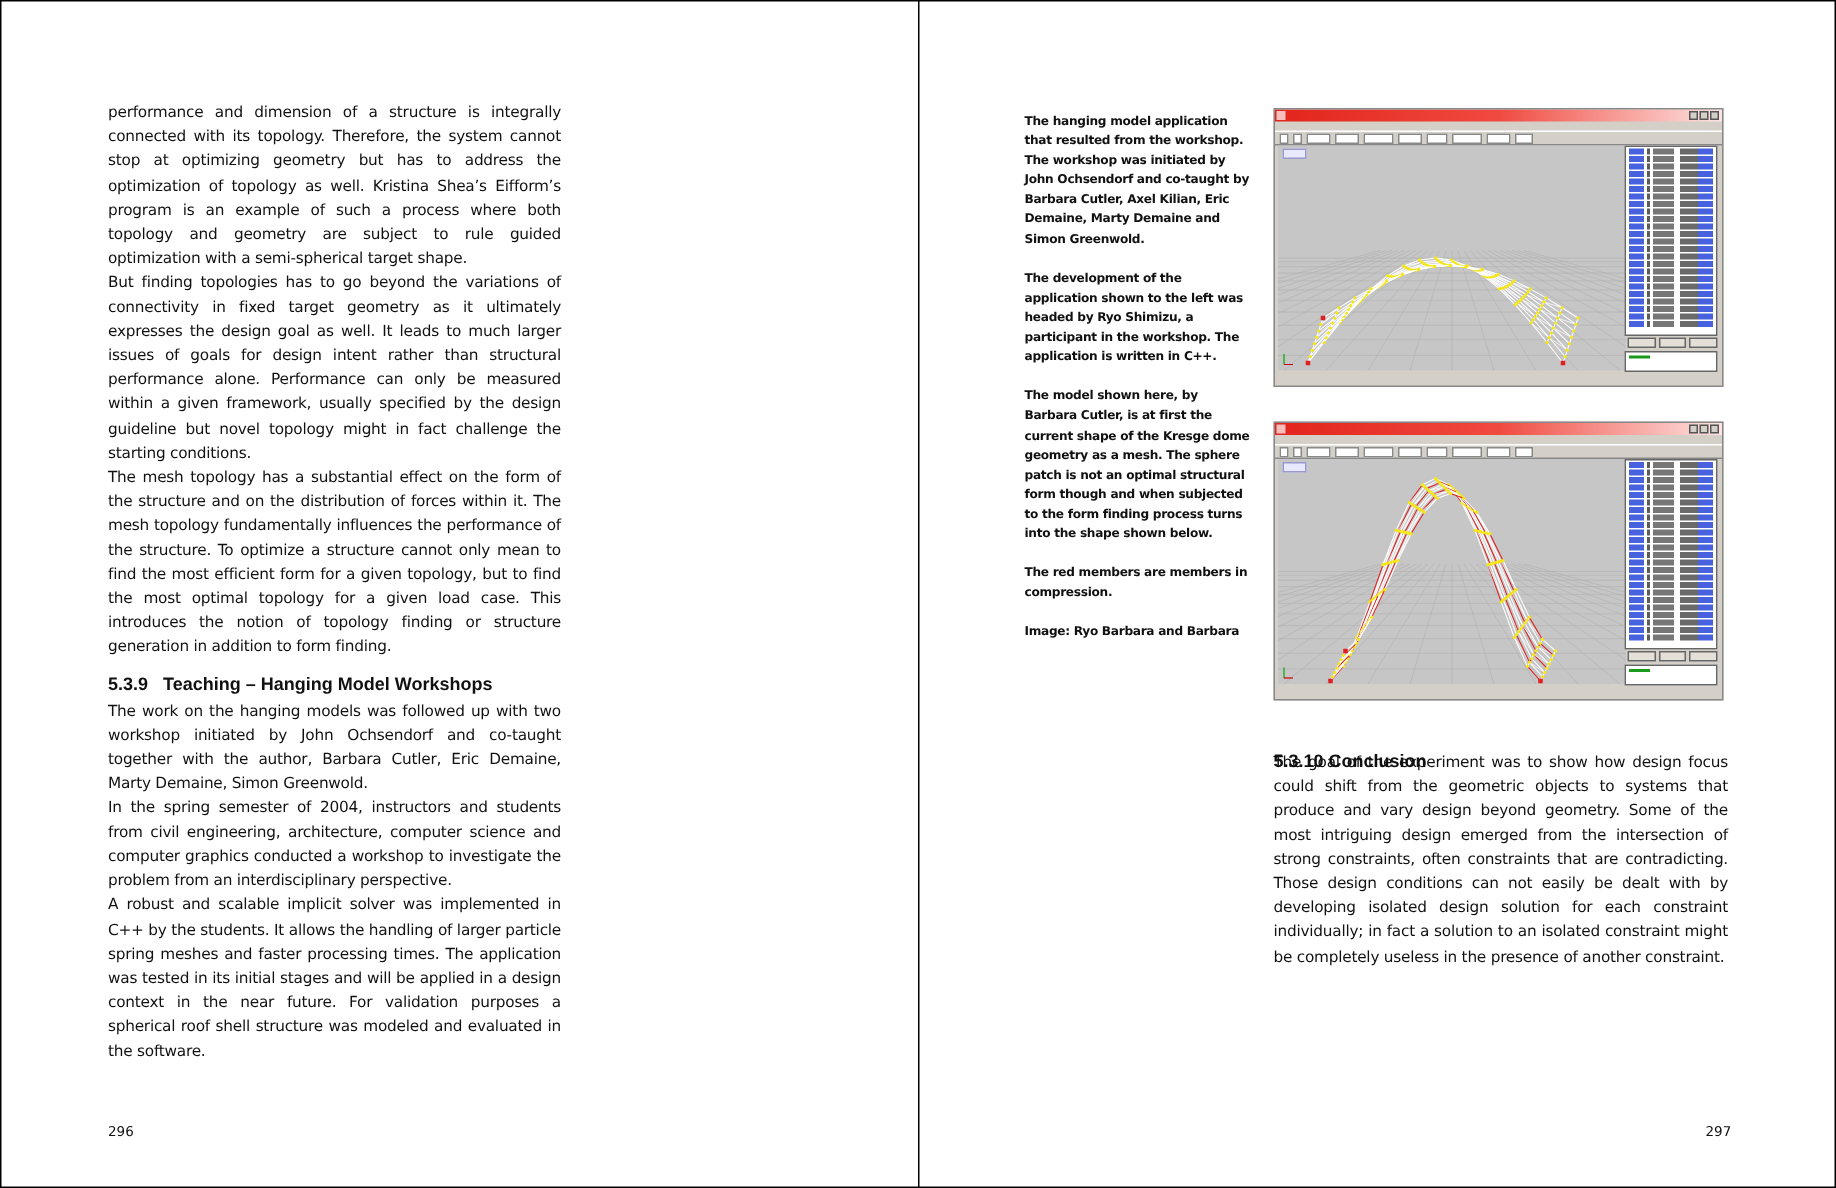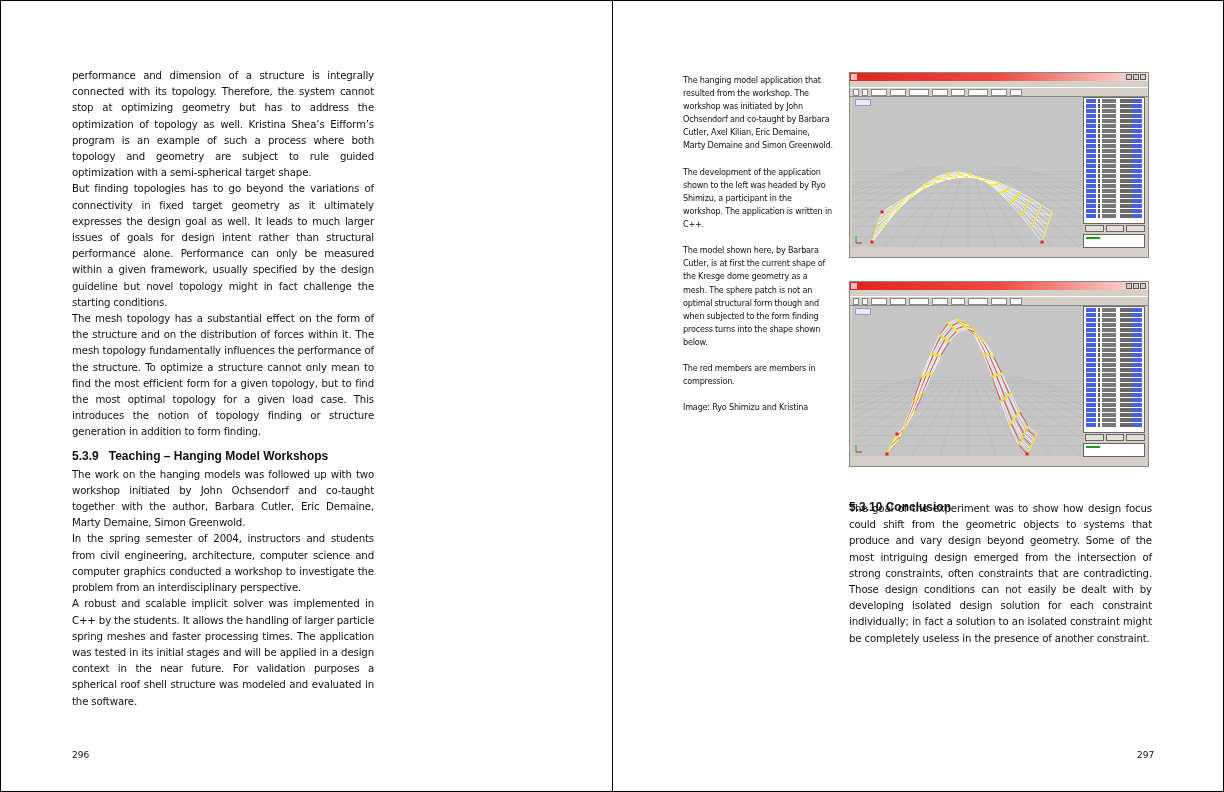--- a/index.html
+++ b/index.html
@@ -7,21 +7,21 @@
          font-family:"DejaVu Sans", "Liberation Sans", sans-serif; color:#111; }
   .frame { position:absolute; left:0; top:0; width:1222px; height:790px; border:1px solid #000; }
   .divider { position:absolute; left:612px; top:0; width:1px; height:792px; background:#000; }
   .body-text { position:absolute; font-size:10.2px; line-height:16.2px; text-align:justify; letter-spacing:-0.15px; }
   .body-text p { margin:0; }
   .left-col { left:72px; top:68px; width:302px; }
   .right-col { left:849px; top:501px; width:303px; }
   .h3 { font-family:"Liberation Sans", sans-serif; font-weight:bold; font-size:12px; margin:7px 0 3px 0; line-height:16px; letter-spacing:0; }
   .h3-right { position:absolute; left:849px; top:500px; font-family:"Liberation Sans", sans-serif; font-weight:bold; font-size:12px; }
   .caption { position:absolute; left:683px; top:74px; width:150px; font-size:8.1px; line-height:13.1px; letter-spacing:-0.2px; }
-  .caption p { margin:0 0 13.1px 0; }
+  .caption p { margin:0 0 13.1px 0;font-weight:bold; }
   .page-num { position:absolute; top:750px; font-size:9px; }
   .pn-left { left:72px; } .pn-right { left:1137px; }
 
   .app { position:absolute; left:849px; width:300px; height:186px; background:#d4d0c8; border:1px solid #888; box-sizing:border-box; overflow:hidden; font-size:5px; }
   .app1 { top:72px; } .app2 { top:281px; }
   .titlebar { height:8px; background:linear-gradient(90deg,#e2241c 0%,#f04a40 50%,#fde4e2 100%); color:#fff; font-size:5px; line-height:8px; padding-left:10px; position:relative; }
   .titlebar .ico { position:absolute; left:1px; top:1px; width:6px; height:6px; background:#fff; opacity:.7; }
   .winbtns { position:absolute; right:2px; top:1px; display:flex; gap:1px; }
   .winbtns span { width:6px; height:6px; background:#d4d0c8; border:1px solid #555; box-sizing:border-box; display:block; }
   .menubar { height:6px; font-size:4.5px; line-height:6px; padding-left:3px; color:#000; display:flex; gap:6px; }
@@ -52,21 +52,21 @@
   <p>In the spring semester of 2004, instructors and students from civil engineering, architecture, computer science and computer graphics conducted a workshop to investigate the problem from an interdisciplinary perspective.</p>
   <p>A robust and scalable implicit solver was implemented in C++ by the students. It allows the handling of larger particle spring meshes and faster processing times. The application was tested in its initial stages and will be applied in a design context in the near future. For validation purposes a spherical roof shell structure was modeled and evaluated in the software.</p>
 </div>
 <div class="page-num pn-left">296</div>
 
 <div class="caption">
   <p>The hanging model application that resulted from the workshop. The workshop was initiated by John Ochsendorf and co-taught by Barbara Cutler, Axel Kilian, Eric Demaine, Marty Demaine and Simon Greenwold.</p>
   <p>The development of the application shown to the left was headed by Ryo Shimizu, a participant in the workshop. The application is written in C++.</p>
   <p>The model shown here, by Barbara Cutler, is at first the current shape of the Kresge dome geometry as a mesh. The sphere patch is not an optimal structural form though and when subjected to the form finding process turns into the shape shown below.</p>
   <p>The red members are members in compression.</p>
-  <p>Image: Ryo Shimizu and Kristina</p>
+  <p>Image: Ryo Barbara and Barbara</p>
 </div>
 
 <div class="app app1">
   <div class="titlebar">
       <span class="ico"></span>
     <div class="winbtns">
         <span></span>
         <span></span>
         <span></span>
       </div>

